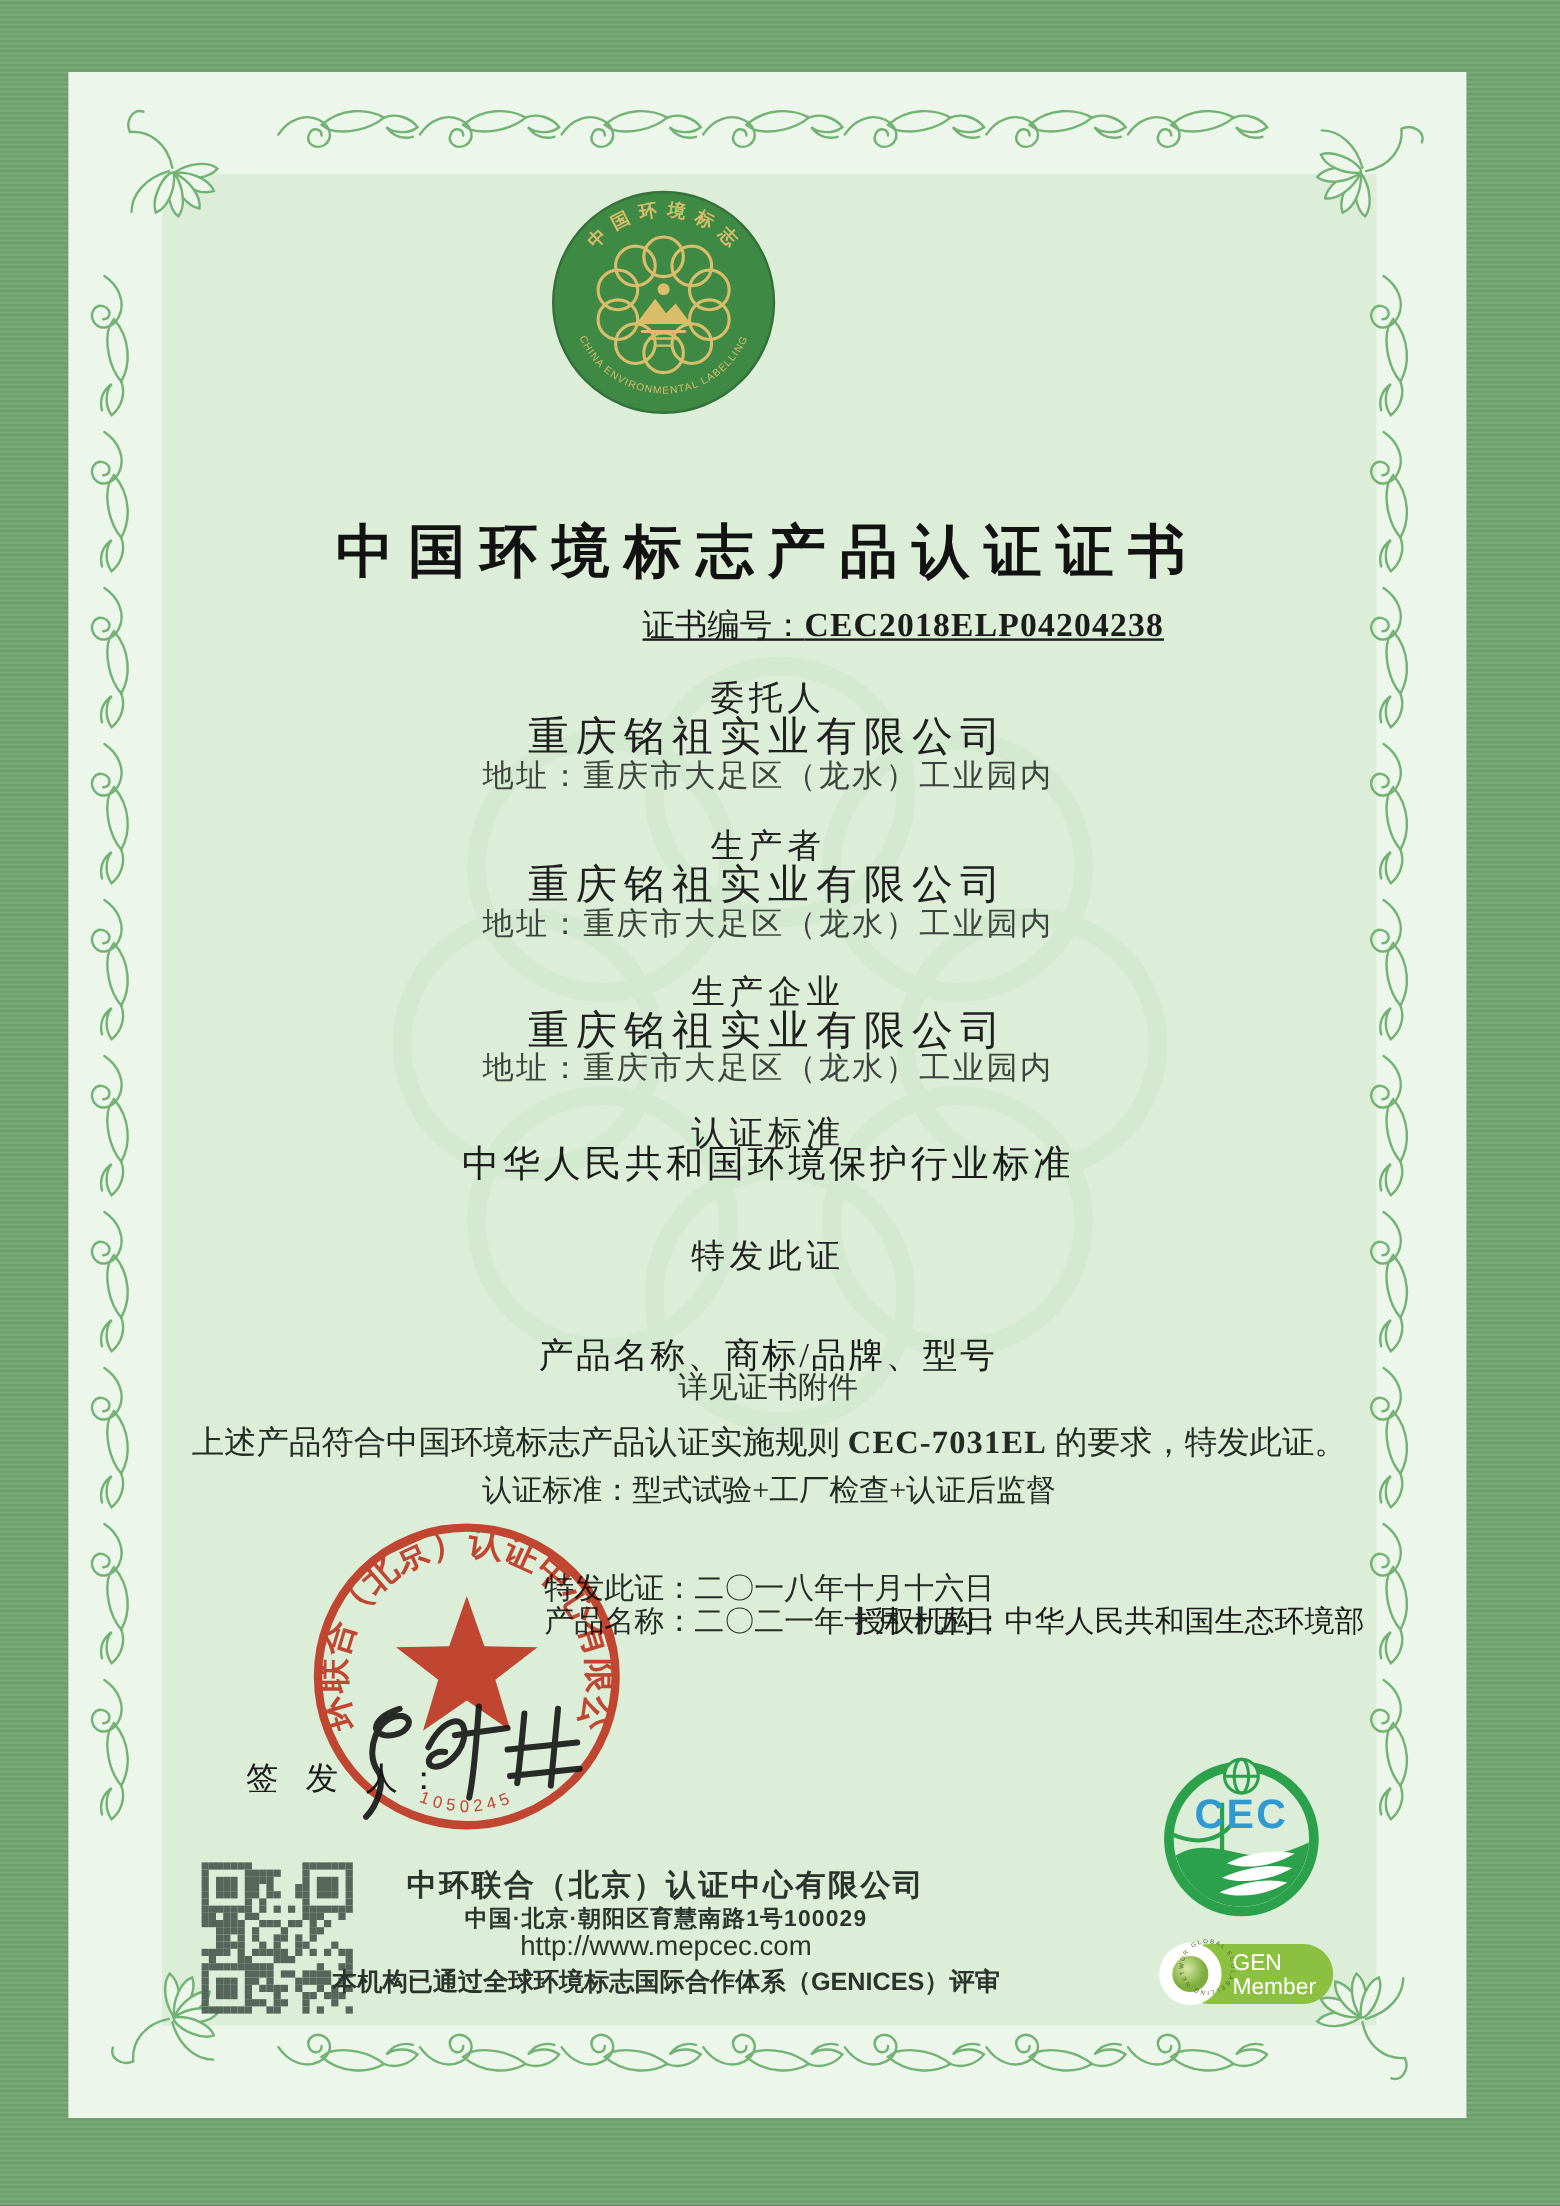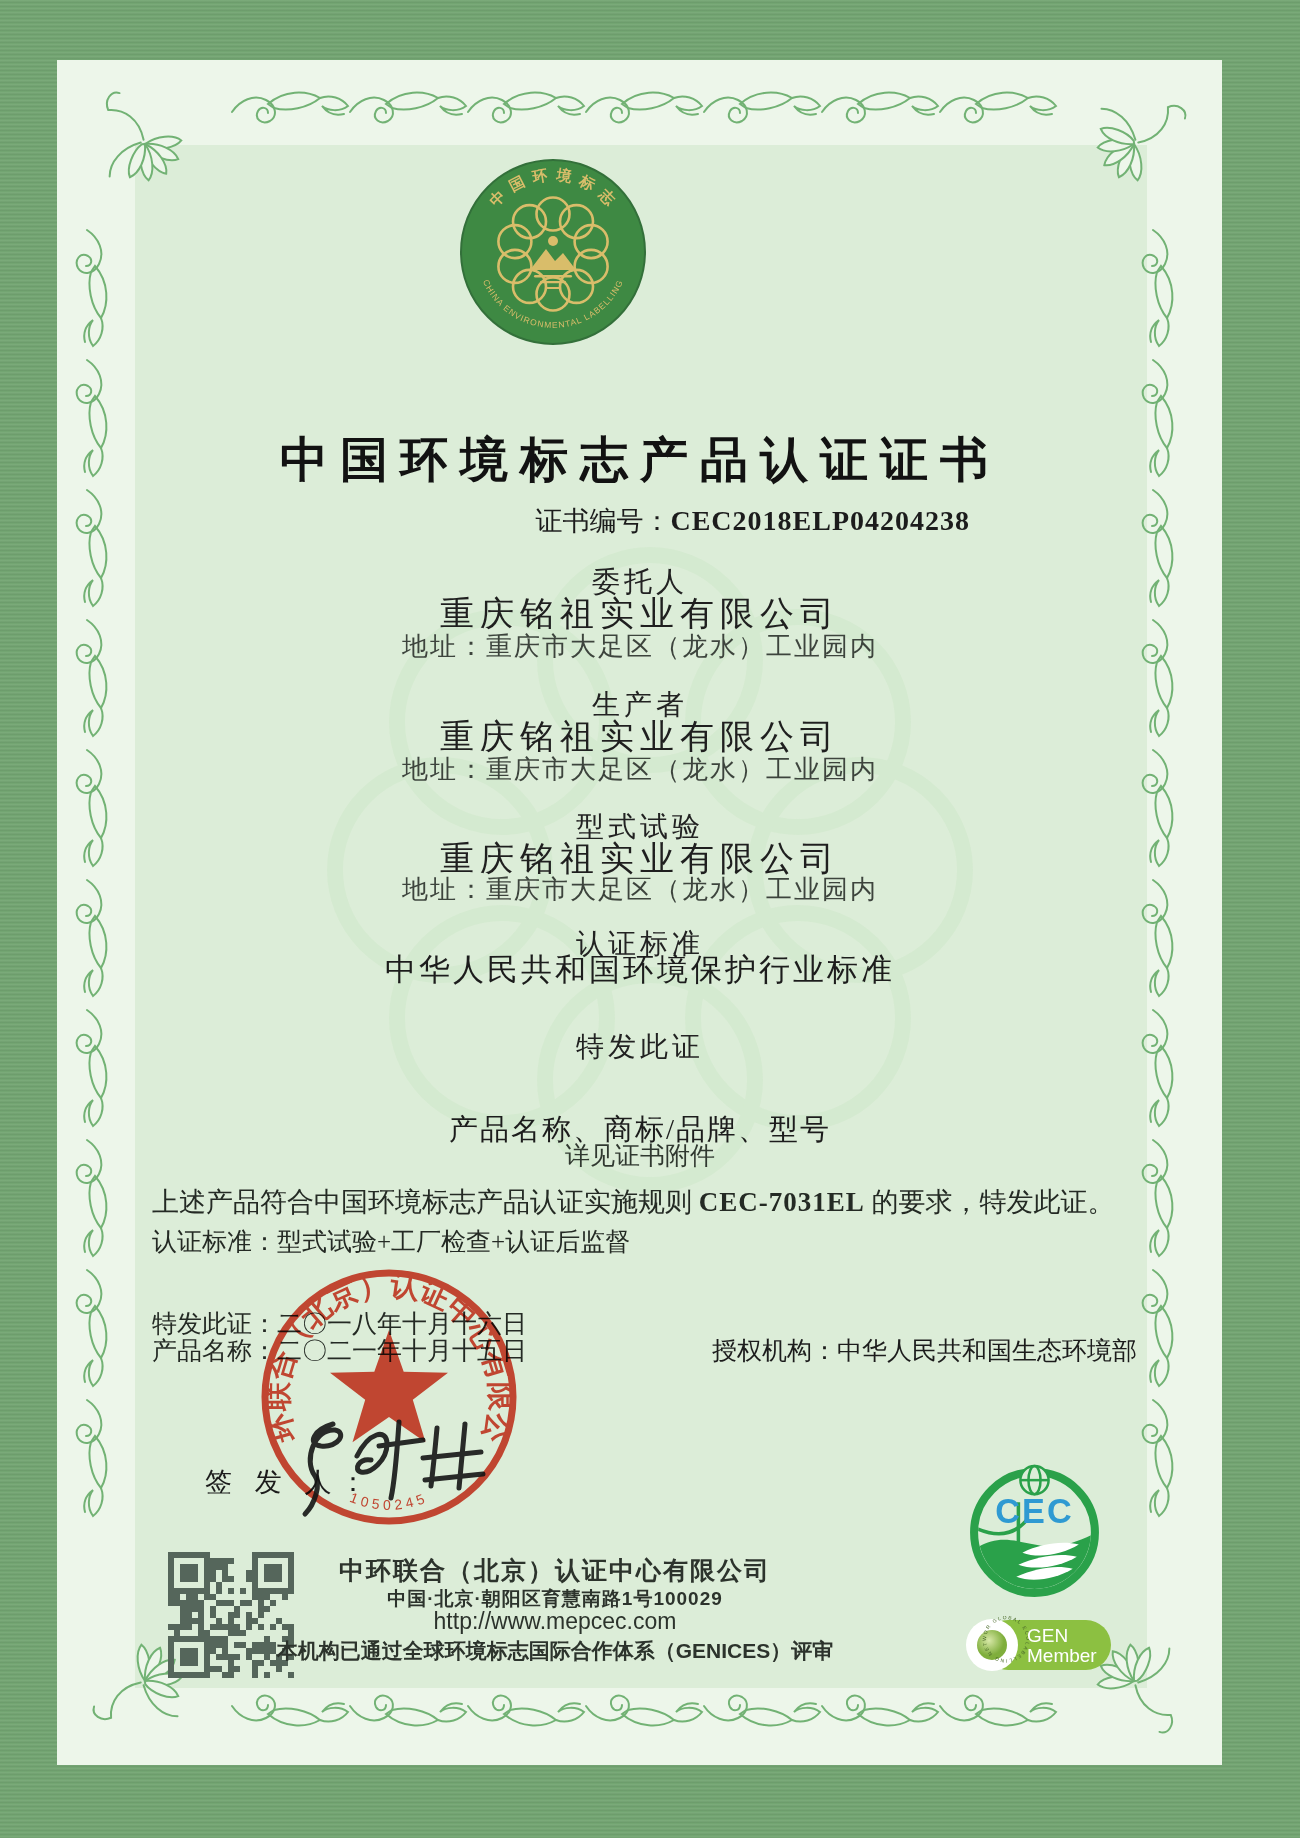--- a/index.html
+++ b/index.html
@@ -5,30 +5,30 @@
   html,body{margin:0;padding:0;background:#555;}
   .page{position:relative;width:1300px;height:1838px;overflow:hidden;
         background:#73a572;
         background-image:repeating-linear-gradient(180deg, rgba(255,255,255,.05) 0 1px, rgba(0,0,0,.05) 2px 3px, rgba(0,0,0,0) 3px 4px);
         font-family:"Liberation Serif","DejaVu Serif",serif;color:#1c1c1c;}
   .band{position:absolute;left:57px;top:60px;width:1165px;height:1705px;background:#edf6ea;}
   .panel{position:absolute;left:135px;top:145px;width:1012px;height:1543px;background:#dcedd8;}
   .abs{position:absolute;}
   .c{left:130px;width:1020px;text-align:center;}
   .title{top:428px;font-size:48px;font-weight:bold;letter-spacing:12px;color:#121212;}
-  .certline{top:503px;left:130px;width:840px;text-align:right;font-size:27px;}
+  .certline{top:503px;left:130px;width:840px;text-align:right;font-size:27px;text-decoration:underline;}
   .certline b{font-size:28px;letter-spacing:1px;}
   .sec-h{font-size:28px;letter-spacing:4px;color:#222;}
   .sec-co{font-size:34px;letter-spacing:6px;color:#1f1f1f;}
   .sec-ad{font-size:26px;letter-spacing:2px;color:#3d443d;}
   .std1{font-size:31px;letter-spacing:3px;}
   .std2{font-size:28px;color:#49564a;letter-spacing:1px;}
   .small{font-size:25px;color:#303830;}
   .prod{font-size:29px;letter-spacing:2px;}
-  .lefttext{left:152px;width:1010px;text-align:left;font-size:26px;color:#242a24;}
+  .lefttext{left:136px;width:1010px;text-align:center;font-size:26px;color:#242a24;}
   .statement{font-size:27px;}
   .statement b{letter-spacing:1px;}
   .sig{font-size:27px;letter-spacing:8px;}
   .foot{left:255px;width:600px;text-align:center;font-family:"Liberation Sans","DejaVu Sans",sans-serif;color:#2c332c;}
   .foot-org{top:1554px;font-size:25px;font-weight:bold;letter-spacing:2px;}
   .foot-ad{top:1586px;font-size:19px;font-weight:bold;letter-spacing:1px;}
   .foot-web{top:1608px;font-size:23px;}
   .foot-note{top:1637px;font-size:21px;font-weight:bold;}
   .qr{left:168px;top:1552px;width:126px;height:126px;}
   .qr i{position:absolute;width:6px;height:6px;background:#55665b;}
@@ -166,21 +166,21 @@
   </div>
 
   <div class="abs c sec-h" style="top:563px">委托人</div>
   <div class="abs c sec-co" style="top:591px">重庆铭祖实业有限公司</div>
   <div class="abs c sec-ad" style="top:629px">地址：重庆市大足区（龙水）工业园内</div>
 
   <div class="abs c sec-h" style="top:686px">生产者</div>
   <div class="abs c sec-co" style="top:714px">重庆铭祖实业有限公司</div>
   <div class="abs c sec-ad" style="top:752px">地址：重庆市大足区（龙水）工业园内</div>
 
-  <div class="abs c sec-h" style="top:808px">型式试验</div>
+  <div class="abs c sec-h" style="top:808px">生产企业</div>
   <div class="abs c sec-co" style="top:836px">重庆铭祖实业有限公司</div>
   <div class="abs c sec-ad" style="top:872px">地址：重庆市大足区（龙水）工业园内</div>
 
   <div class="abs c sec-h" style="top:925px">认证标准</div>
   <div class="abs c std1" style="top:949px">中华人民共和国环境保护行业标准</div>
 
   <div class="abs c sec-h" style="top:1028px">特发此证</div>
 
   <div class="abs c prod" style="top:1110px">产品名称、商标/品牌、型号</div>
   <div class="abs c small" style="top:1139px">详见证书附件</div>

